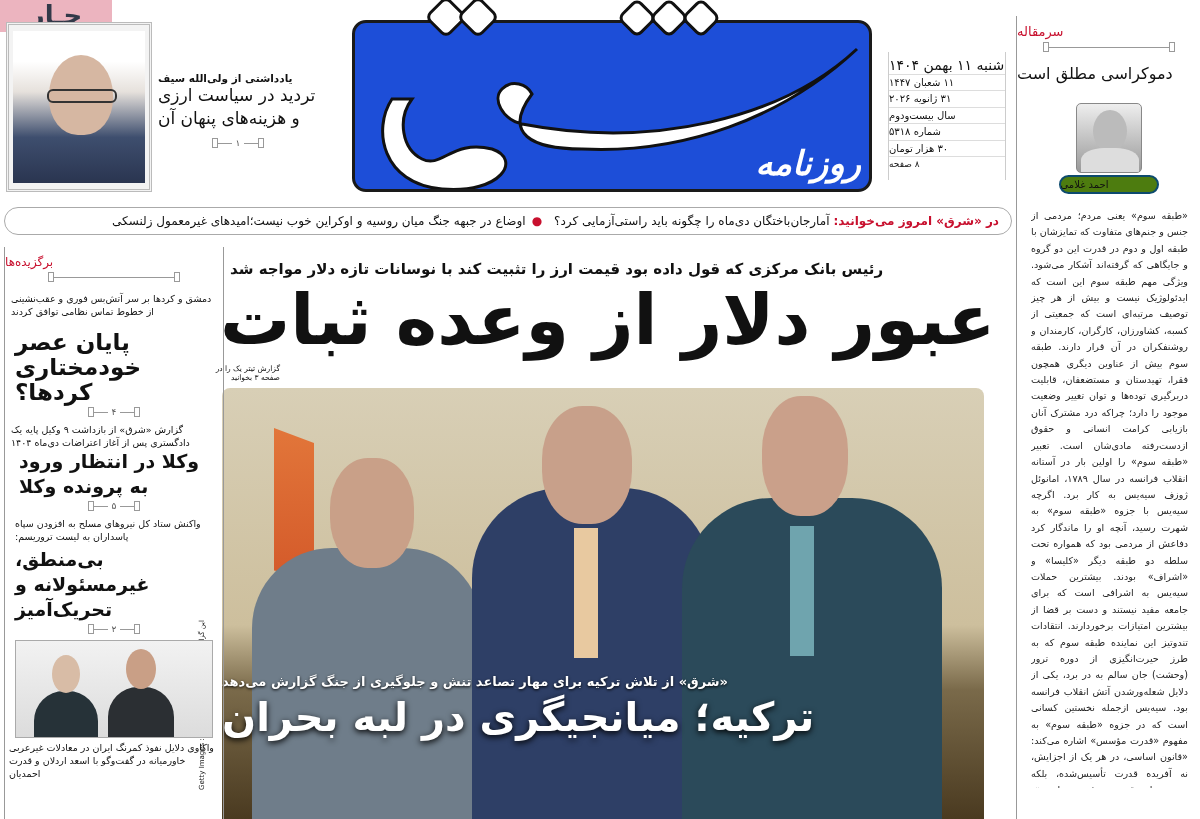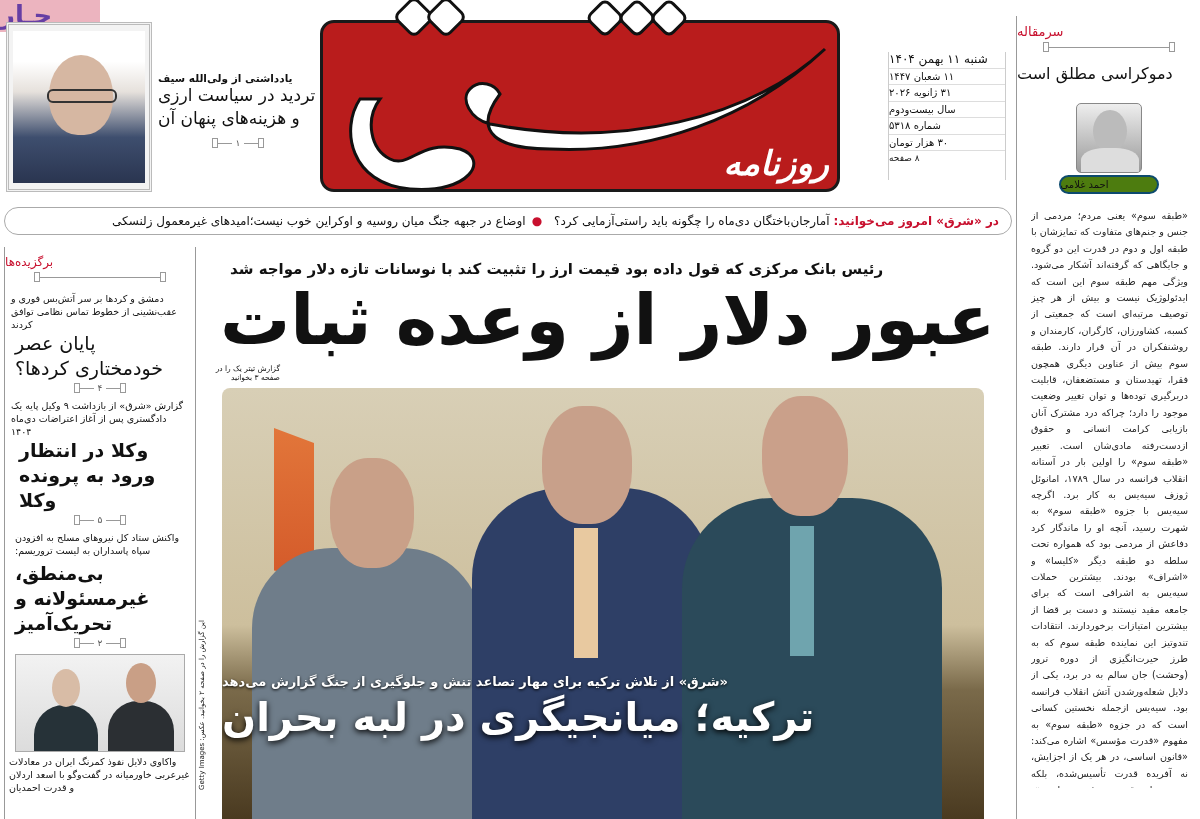--- a/index.html
+++ b/index.html
@@ -9,54 +9,54 @@
 .c{text-align:left}
 .frame{border:1px solid #bdbdbd}
 .ornament{display:flex;align-items:center;justify-content:center;gap:0;direction:ltr;font-size:9px;color:#777}
 .ornament .bar{height:1px;background:#999;width:40px}
 .ornament .cap{width:6px;height:10px;border:1px solid #999}
 .ornament .num{padding:0 4px;font-size:9px;color:#555}
 </style>
 </head>
 <body>
 
-<div class="abs" style="left:0;top:0;width:100px;height:32px;background:#e9a7b4;opacity:.85;color:#4c1d95;font-weight:bold;font-size:26px;text-align:left;line-height:30px">جـار</div>
+<div class="abs" style="left:0;top:0;width:112px;height:32px;background:#e9a7b4;opacity:.85;color:#0f172a;font-weight:bold;font-size:26px;text-align:center;line-height:30px">جـار</div>
 
 <div class="abs frame" style="left:6px;top:22px;width:146px;height:170px;background:#f3f3f3;border:3px double #bbb">
   <div style="position:absolute;left:4px;top:6px;right:4px;bottom:6px;background:linear-gradient(180deg,#fff 0%,#fff 20%,#e6e1dc 40%,#3e4e6e 70%,#2a3550 100%)"></div>
   <div style="position:absolute;left:40px;top:30px;width:64px;height:80px;border-radius:50% 50% 45% 45%;background:#d6b7a2"></div>
   <div style="position:absolute;left:38px;top:64px;width:70px;height:14px;border:2px solid #333;border-radius:6px;background:transparent"></div>
 </div>
 <div class="abs c" style="left:158px;top:72px;width:160px;height:110px">
   <div style="font-size:10.5px;font-weight:bold">یادداشتی از ولی‌الله سیف</div>
   <div style="font-size:17px;line-height:23px;margin-top:0">تردید در سیاست ارزی و هزینه‌های پنهان آن</div>
   <div class="ornament" style="margin-top:8px">
       <span class="cap"></span>
       <span class="bar" style="width:14px"></span>
       <span class="num">۱</span>
       <span class="bar" style="width:14px"></span>
       <span class="cap"></span>
     </div>
 </div>
 
-<div class="abs" style="left:320px;top:20px;width:520px;height:172px;background:#b91c1c;border:3px solid #1a1a1a;border-radius:14px;overflow:visible">
+<div class="abs" style="left:352px;top:20px;width:520px;height:172px;background:#1d4ed8;border:3px solid #1a1a1a;border-radius:14px;overflow:visible">
   <svg width="520" height="190" style="position:absolute;left:-3px;top:-24px">
     <path d="M505 50 C430 120 300 150 170 125 C150 120 140 100 150 90 C160 80 175 85 180 95 C150 135 180 150 230 150 C330 155 430 120 505 50Z" fill="#fff" stroke="#111" stroke-width="3"></path>
     <path d="M40 100 C20 130 30 185 90 190 C150 195 170 160 140 150 C100 140 90 170 70 160 C50 150 45 120 60 100Z" fill="#fff" stroke="#111" stroke-width="3"></path>
     <rect x="80" y="4" width="28" height="28" rx="6" transform="rotate(45 94 18)" fill="#fff" stroke="#111" stroke-width="3"></rect>
     <rect x="112" y="4" width="28" height="28" rx="6" transform="rotate(45 126 18)" fill="#fff" stroke="#111" stroke-width="3"></rect>
     <rect x="272" y="6" width="26" height="26" rx="6" transform="rotate(45 285 19)" fill="#fff" stroke="#111" stroke-width="3"></rect>
     <rect x="304" y="6" width="26" height="26" rx="6" transform="rotate(45 317 19)" fill="#fff" stroke="#111" stroke-width="3"></rect>
     <rect x="336" y="6" width="26" height="26" rx="6" transform="rotate(45 349 19)" fill="#fff" stroke="#111" stroke-width="3"></rect>
   </svg>
   <div style="position:absolute;right:8px;bottom:6px;color:#fff;font-size:34px;font-weight:bold;font-family:'DejaVu Serif',serif;font-style:italic">روزنامه</div>
 </div>
 
 <div class="abs frame c" style="left:888px;top:52px;width:118px;height:128px;border:none;border-left:1px solid #ccc;border-right:1px solid #ccc">
-  <div style="font-size:12px;line-height:15.5px;border-bottom:1px solid #ddd;">شنبه ۱۱ بهمن ۱۴۰۴</div>
+  <div style="font-size:14px;line-height:15.5px;border-bottom:1px solid #ddd;margin-top:6px">شنبه ۱۱ بهمن ۱۴۰۴</div>
   <div style="font-size:10px;line-height:15.5px;border-bottom:1px solid #ddd">۱۱ شعبان ۱۴۴۷</div>
   <div style="font-size:10px;line-height:15.5px;border-bottom:1px solid #ddd">۳۱ ژانویه ۲۰۲۶</div>
   <div style="font-size:10px;line-height:15.5px;border-bottom:1px solid #ddd">سال بیست‌ودوم</div>
   <div style="font-size:10px;line-height:15.5px;border-bottom:1px solid #ddd">شماره ۵۳۱۸</div>
   <div style="font-size:10px;line-height:15.5px;border-bottom:1px solid #ddd">۳۰ هزار تومان</div>
   <div style="font-size:9px;line-height:15px">۸ صفحه</div>
 </div>
 
 <div class="abs" style="left:1016px;top:16px;width:184px;height:803px;border-left:1px solid #999">
   <div class="c" style="color:#c8102e;font-size:13px;margin-top:8px">سرمقاله</div>
@@ -96,31 +96,31 @@
   <div style="position:absolute;left:352px;top:140px;width:24px;height:130px;background:#e8c9a0"></div>
 
   <div style="position:absolute;left:460px;top:110px;width:260px;height:330px;border-radius:90px 90px 0 0;background:#2b4a5a"></div>
   <div style="position:absolute;left:540px;top:8px;width:86px;height:120px;border-radius:45%;background:#caa08a"></div>
   <div style="position:absolute;left:568px;top:138px;width:24px;height:130px;background:#6fa4ae"></div>
   <div class="c" style="position:absolute;left:0;right:0;top:286px;color:#fff;font-size:13px;font-weight:bold;text-shadow:0 1px 3px #000">«شرق» از تلاش ترکیه برای مهار تصاعد تنش و جلوگیری از جنگ گزارش می‌دهد</div>
   <div class="c" style="position:absolute;left:0;right:0;top:306px;color:#fff;font-size:40px;font-weight:900;text-shadow:0 2px 6px #000">ترکیه؛ میانجیگری در لبه بحران</div>
 </div>
 <div class="abs" style="left:198px;top:800px;width:180px;font-size:7px;transform:rotate(-90deg);transform-origin:0 0;white-space:nowrap">این گزارش را در صفحه ۲ بخوانید. عکس: Getty Images</div>
 
-<div class="abs" style="left:4px;top:247px;width:192px;height:572px;border-left:1px solid #999;border-right:1px solid #999">
+<div class="abs" style="left:4px;top:247px;width:220px;height:572px;border-left:1px solid #999;border-right:1px solid #999">
   <div class="c" style="color:#c8102e;font-size:12px;margin-top:8px;letter-spacing:2px">برگزیده‌ها</div>
   <div class="ornament" style="margin-top:3px">
       <span class="cap"></span>
       <span class="bar" style="width:120px"></span>
       <span class="cap"></span>
     </div>
 
   <div class="c" style="margin-top:10px">
     <div style="font-size:9.5px;line-height:13px;padding:0 6px">دمشق و کردها بر سر آتش‌بس فوری و عقب‌نشینی از خطوط تماس نظامی توافق کردند</div>
-    <div style="font-size:19px;font-weight:normal;line-height:25px;margin-top:0;padding:0 10px">پایان عصر خودمختاری کردها؟</div>
+    <div style="font-size:23px;font-weight:bold;line-height:25px;margin-top:12px;padding:0 10px">پایان عصر خودمختاری کردها؟</div>
     <div class="ornament" style="margin-top:2px">
         <span class="cap"></span>
         <span class="bar" style="width:14px"></span>
         <span class="num">۴</span>
         <span class="bar" style="width:14px"></span>
         <span class="cap"></span>
       </div>
   </div>
 
   <div class="c" style="margin-top:6px">

